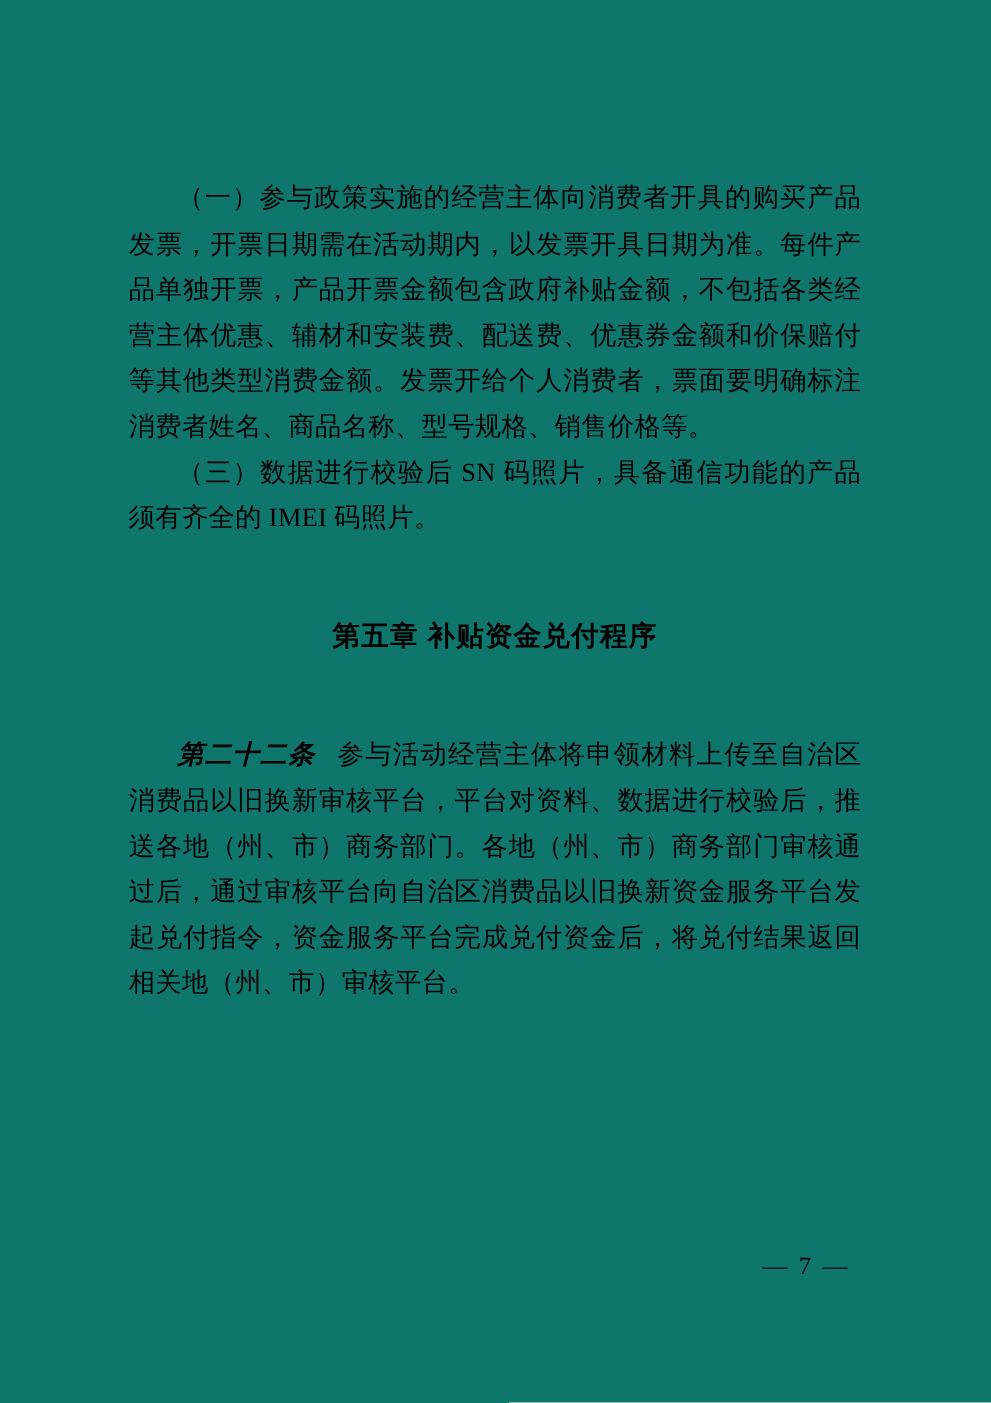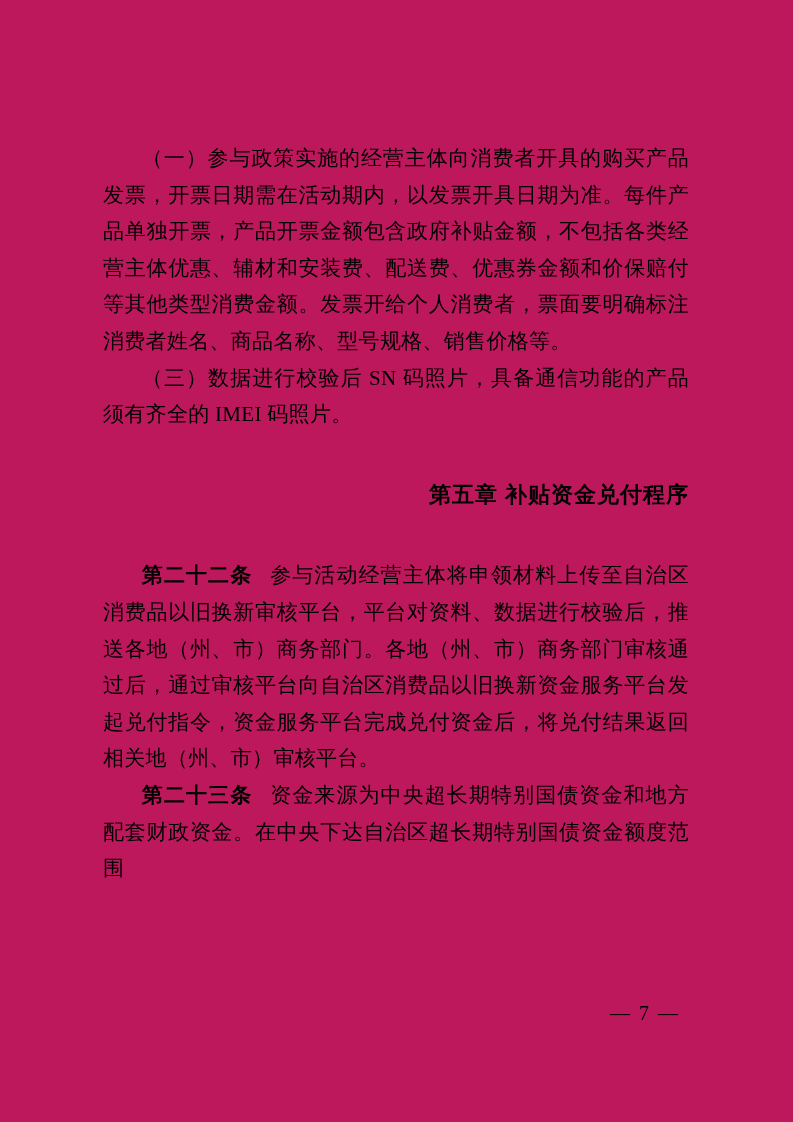--- a/index.html
+++ b/index.html
@@ -4,46 +4,47 @@
 <style>
   html, body {
     margin: 0;
     padding: 0;
     background: #ffffff;
   }
   .page {
     position: relative;
     width: 793px;
     height: 1122px;
-    background: #be185d;
+    background: #0f766e;
     box-sizing: border-box;
     padding: 140px 104px 0 103px;
     color: #000000;
     font-family: "Liberation Serif", "DejaVu Serif", serif;
     overflow: hidden;
   }
   .para {
     margin: 0;
     font-size: 21px;
     line-height: 36.6px;
     text-align: justify;
     letter-spacing: 0.3px;
   }
   .para.indent {
     text-indent: 1.85em;
   }
   .term {
     font-weight: 700;
     margin-right: 0.85em;
+    font-style: italic;
   }
   .chapter {
-    margin: 44px 0;
+    margin: 58px 0;
     font-size: 22px;
     line-height: 36.6px;
-    text-align: right;
+    text-align: center;
     font-weight: 700;
     letter-spacing: 1px;
     font-family: "Liberation Sans", "DejaVu Sans", sans-serif;
   }
   .page-number {
     position: absolute;
     top: 1001px;
     right: 113px;
     font-size: 20px;
     line-height: 24px;
@@ -60,17 +61,16 @@
   <p class="para indent">（一）参与政策实施的经营主体向消费者开具的购买产品发票，开票日期需在活动期内，以发票开具日期为准。每件产品单独开票，产品开票金额包含政府补贴金额，不包括各类经营主体优惠、辅材和安装费、配送费、优惠券金额和价保赔付等其他类型消费金额。发票开给个人消费者，票面要明确标注消费者姓名、商品名称、型号规格、销售价格等。</p>
 
 
   <p class="para indent">（三）数据进行校验后 SN 码照片，具备通信功能的产品须有齐全的 IMEI 码照片。</p>
 
   <h2 class="chapter">第五章 补贴资金兑付程序</h2>
 
   <p class="para indent"><span class="term">第二十二条</span><span>参与活动经营主体将申领材料上传至自治区消费品以旧换新审核平台，平台对资料、数据进行校验后，推送各地（州、市）商务部门。各地（州、市）商务部门审核通过后，通过审核平台向自治区消费品以旧换新资金服务平台发起兑付指令，资金服务平台完成兑付资金后，将兑付结果返回相关地（州、市）审核平台。</span></p>
 
 
-  <p class="para indent"><span class="term">第二十三条</span><span>资金来源为中央超长期特别国债资金和地方配套财政资金。在中央下达自治区超长期特别国债资金额度范围</span></p>
 
   <div class="page-number">— 7 —</div>
 
 </div>
 
 </body></html>

